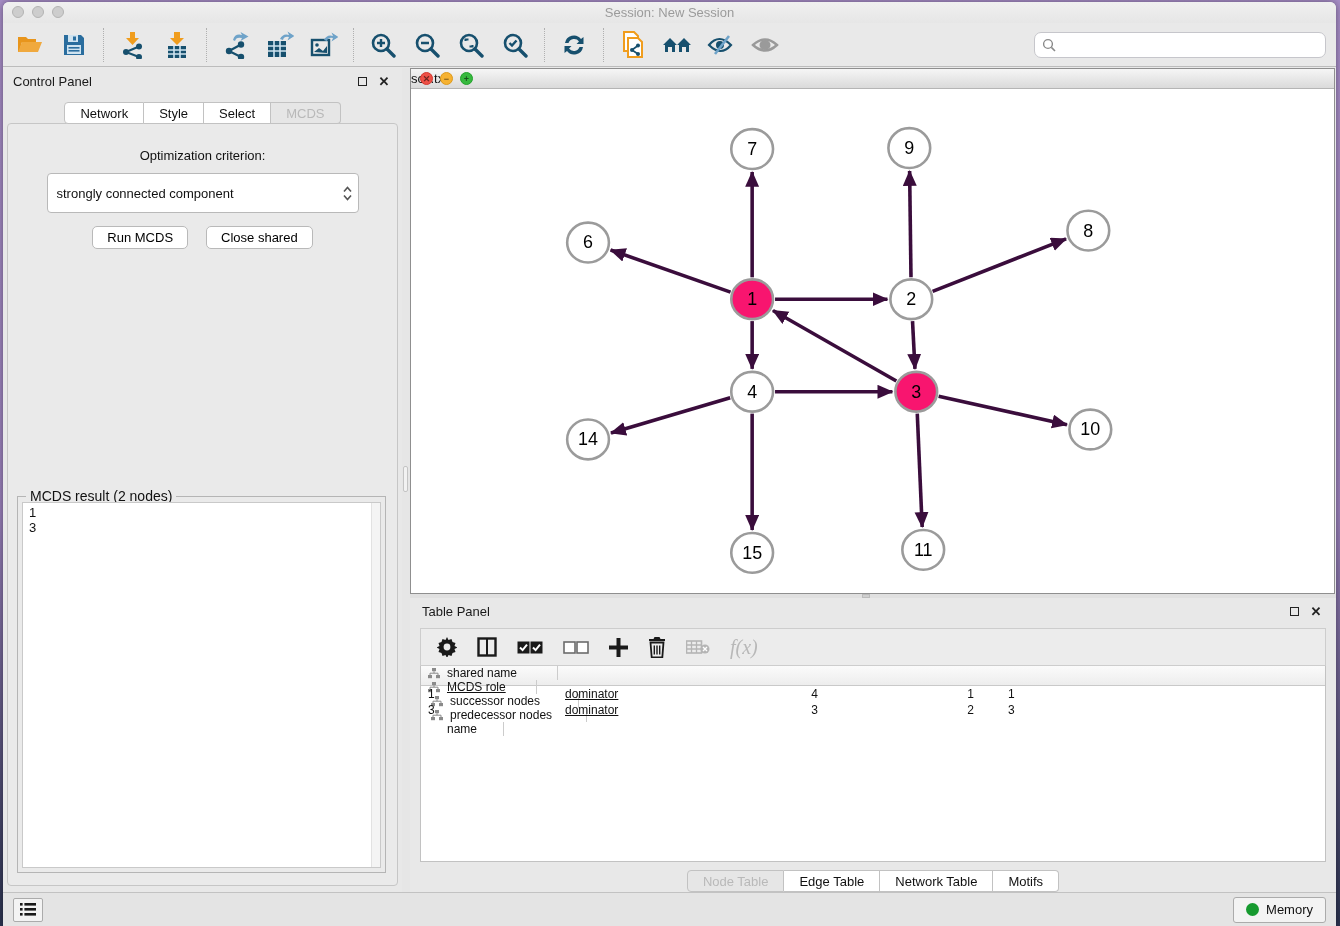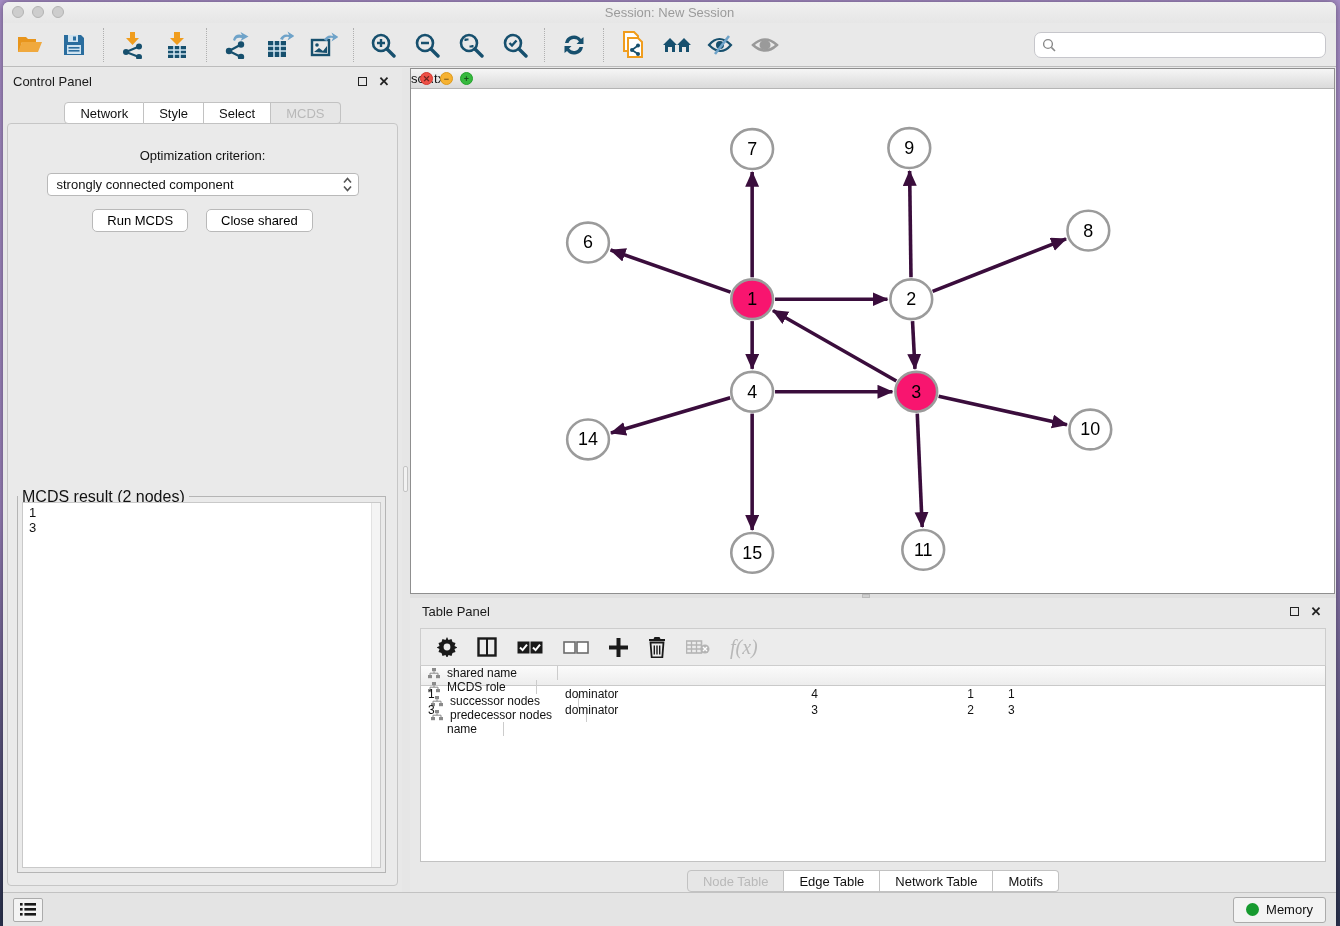--- a/index.html
+++ b/index.html
@@ -45,29 +45,29 @@
   
   .tabstrip { display:flex; justify-content:center; position:relative; z-index:2; height:22px; margin-top:8px; }
   .tab { background:#fff; border:1px solid #c2c2c2; border-left:none; padding:2px 15px; font-size:13px;
          color:#111; cursor:pointer; line-height:17px; }
   .tab:first-child { border-left:1px solid #c2c2c2; border-radius:4px 0 0 4px; }
   .tab:last-child { border-radius:0 4px 4px 0; }
   .tab.selected { background:#e6e6e6; color:#b9b9b9; }
   .cp-content { flex:1; margin:-1px 4px 6px 4px; border:1px solid #c6c6c6; border-radius:4px;
                 background:#eaeaea; position:relative; padding-top:24px; }
   .opt-label { text-align:center; font-size:13px; margin-bottom:10px; }
-  .combo { width:312px; height:23px; margin:7px auto; background:#fff; border:1px solid #b9b9b9; border-radius:4px;
+  .combo { width:312px; height:40px; margin:7px auto; background:#fff; border:1px solid #b9b9b9; border-radius:4px;
            display:flex; align-items:center; padding:0 6px 0 9px; cursor:pointer; }
   .combo .val { flex:1; font-size:13px; }
   .btn-row { display:flex; justify-content:center; gap:18px; margin-top:13px; }
   .push-btn { background:#fff; border:1px solid #b9b9b9; border-radius:5px; padding:2px 14px; font-size:13px;
               height:23px; cursor:pointer; font-family:"Liberation Sans",sans-serif; }
   .result-group { position:absolute; left:9px; right:11px; top:372px; bottom:12px;
                   border:1px solid #b5b5b5; background:#eaeaea; }
-  .result-legend { position:absolute; top:-9px; left:0; background:#eaeaea; padding:0 4px; font-size:16px; }
+  .result-legend { position:absolute; top:-9px; left:8px; background:#eaeaea; padding:0 4px; font-size:14px; }
   .result-text { position:absolute; inset:5px 4px 4px 4px; background:#fff; border:1px solid #c9c9c9;
                  font:13px "Liberation Sans",sans-serif; padding:2px 6px; white-space:pre; overflow:hidden; }
   .result-scroll { position:absolute; top:6px; bottom:5px; right:5px; width:9px; background:#f4f4f4; border-left:1px solid #e2e2e2; }
   
   .right-area { flex:1; display:flex; flex-direction:column; background:#e8e8e8; }
   .network-window { height:526px; border:1px solid #8f8f8f; margin-right:1px; display:flex; flex-direction:column; background:#fff; }
   .net-titlebar { height:20px; background:linear-gradient(#f6f6f6,#dadada); border-bottom:1px solid #b5b5b5;
                   position:relative; display:flex; align-items:center; }
   .net-lights { position:absolute; left:9px; top:3px; display:flex; gap:7px; }
   .nl { width:13px; height:13px; border-radius:50%; font-size:9px; font-weight:bold; display:flex; align-items:center;
@@ -87,21 +87,21 @@
   .tp-icon { display:flex; align-items:center; justify-content:center; cursor:pointer; }
   .fx { font-family:"Liberation Serif",serif; font-style:italic; font-size:20px; color:#b8b8b8; }
   .tp-table { flex:1; margin:0 8px; background:#fff; border:1px solid #c2c2c2; border-top:none; overflow:hidden; }
   .grid-head { display:flex; background:linear-gradient(#fbfbfb,#ededed); border-bottom:1px solid #c9c9c9; height:20px;flex-direction:column; }
   .gh-cell { display:flex; align-items:center; gap:7px; padding-left:10px; font-size:12px; color:#111;
              border-right:1px solid #ccc; cursor:pointer; }
   .gh-cell.center { justify-content:center; padding-left:0; }
   .grid-row { display:flex; height:16px; font-size:12px; align-items:center; cursor:pointer; }
   .gr-cell { overflow:hidden; white-space:nowrap; }
   .c0 { width:137px; padding-left:7px; }
-  .c1 { width:116px; padding-left:7px; }
+  .c1 { width:116px; padding-left:7px;text-decoration:underline; }
   .c2 { width:158px; text-align:right; padding-right:14px; }
   .c3 { width:166px; text-align:right; padding-right:24px; }
   .c4 { width:83px; padding-left:10px; }
   .gh-cell.c2, .gh-cell.c3 { text-align:left; padding-right:16px; }
   .tp-tabs { height:30px; display:flex; align-items:center; justify-content:center; }
   
   .statusbar { position:absolute; left:0; right:0; bottom:0; height:34px; background:#e4e4e4;
                border-top:1px solid #c2c2c2; display:flex; align-items:center; padding:0 10px; }
   .status-left-btn { width:30px; height:24px; border:1px solid #ababab; background:#f3f3f3; border-radius:2px;
                      display:flex; align-items:center; justify-content:center; cursor:pointer; }

